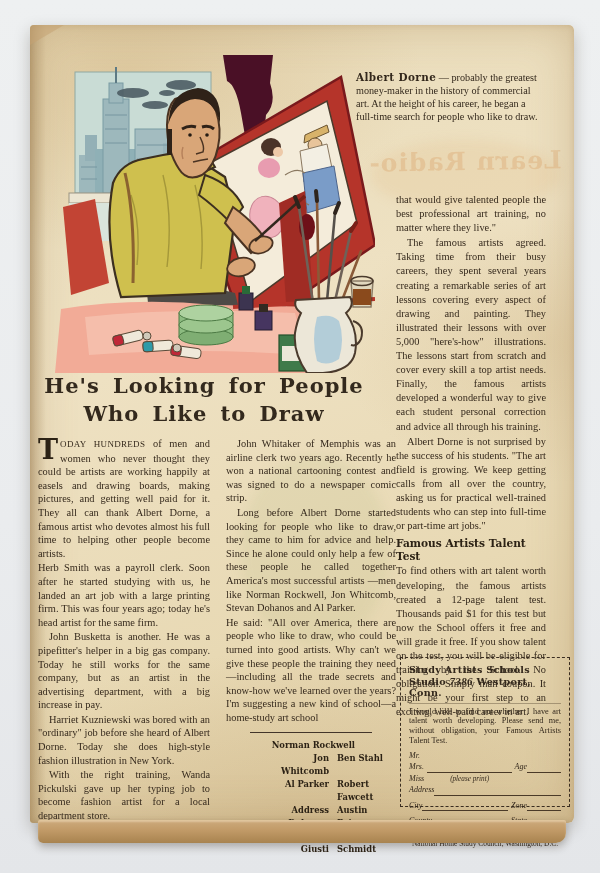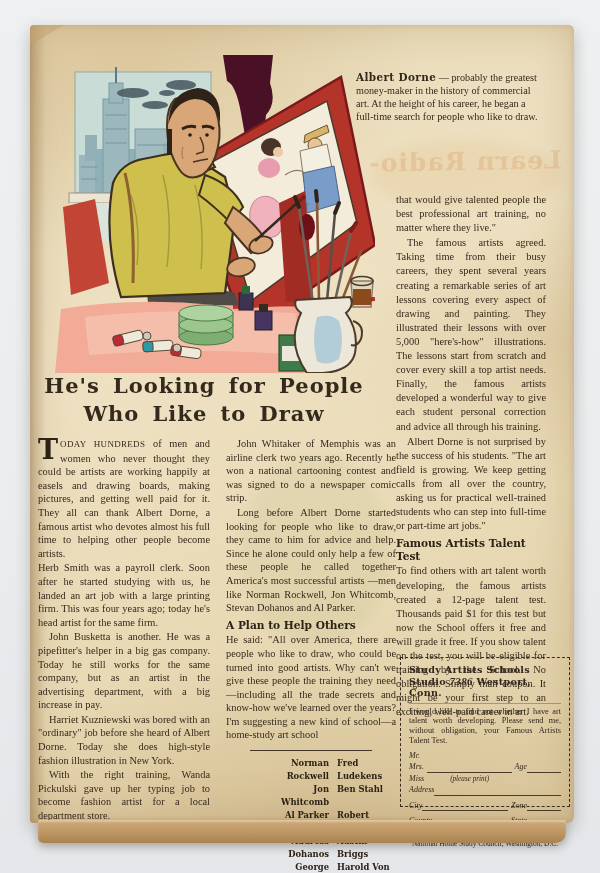--- a/index.html
+++ b/index.html
@@ -254,27 +254,25 @@
     <p class="noindent"><span class="dropcap">T</span><span class="smallcaps">ODAY HUNDREDS</span><span> of men and women who never thought they could be artists are working happily at easels and drawing boards, making pictures, and getting well paid for it. They all can thank Albert Dorne, a famous artist who devotes almost his full time to helping other people become artists.</span></p>
     <p class="noindent">Herb Smith was a payroll clerk. Soon after he started studying with us, he landed an art job with a large printing firm. This was four years ago; today he's head artist for the same firm.</p>
     <p>John Busketta is another. He was a pipefitter's helper in a big gas company. Today he still works for the same company, but as an artist in the advertising department, with a big increase in pay.</p>
     <p>Harriet Kuzniewski was bored with an "ordinary" job before she heard of Albert Dorne. Today she does high-style fashion illustration in New York.</p>
     <p>With the right training, Wanda Pickulski gave up her typing job to become fashion artist for a local department store.</p>
   </div>
 
   <div class="col col-mid">
     <p>John Whitaker of Memphis was an airline clerk two years ago. Recently he won a national cartooning contest and was signed to do a newspaper comic strip.</p>
     <p>Long before Albert Dorne started looking for people who like to draw, they came to him for advice and help. Since he alone could only help a few of these people he called together America's most successful artists —men like Norman Rockwell, Jon Whitcomb, Stevan Dohanos and Al Parker.</p>
-    <div class="subhead">A Plan to Help Others</div>
     <p class="noindent">He said: "All over America, there are people who like to draw, who could be turned into good artists. Why can't we give these people the training they need—including all the trade secrets and know-how we've learned over the years? I'm suggesting a new kind of school—a home-study art school</p>
     <hr class="divider">
     <div class="artists">
       <div class="artists-row">
         <span class="l">Norman Rockwell</span>
-        <span class="r">Fred Ludekens</span>
       </div>
       <div class="artists-row">
         <span class="l">Jon Whitcomb</span>
         <span class="r">Ben Stahl</span>
       </div>
       <div class="artists-row">
         <span class="l">Al Parker</span>
         <span class="r">Robert Fawcett</span>
       </div>
       <div class="artists-row">

